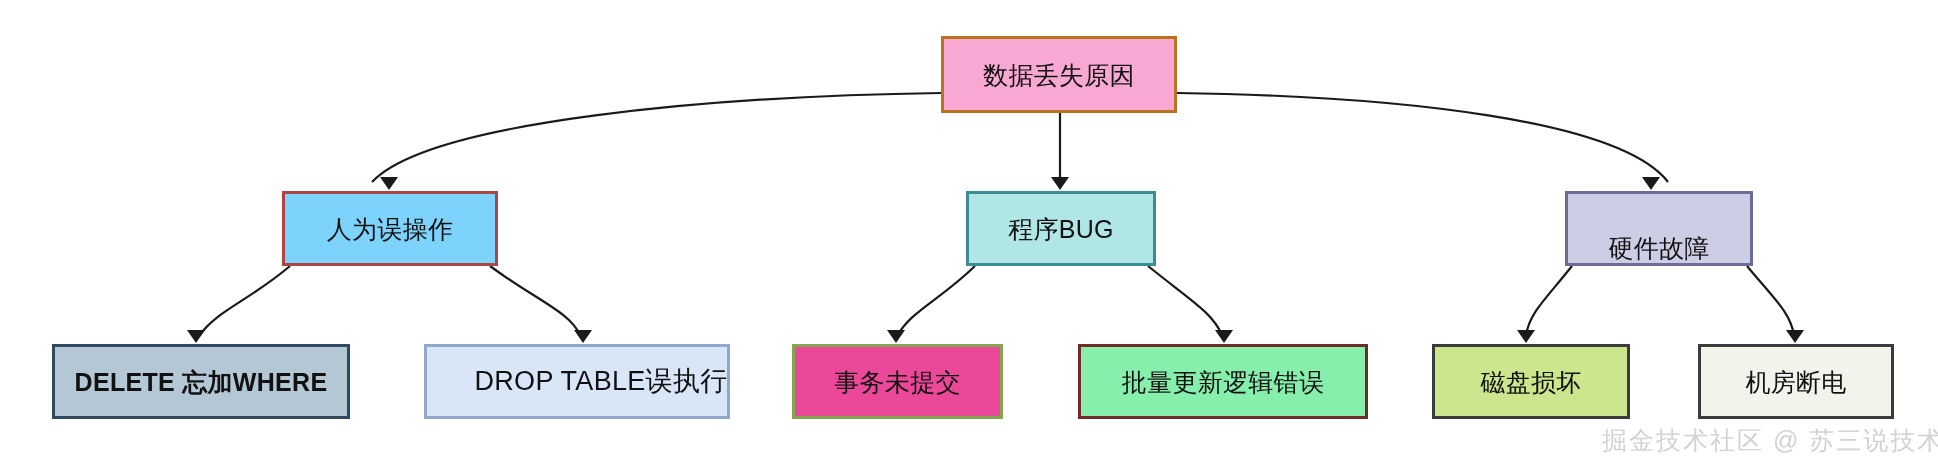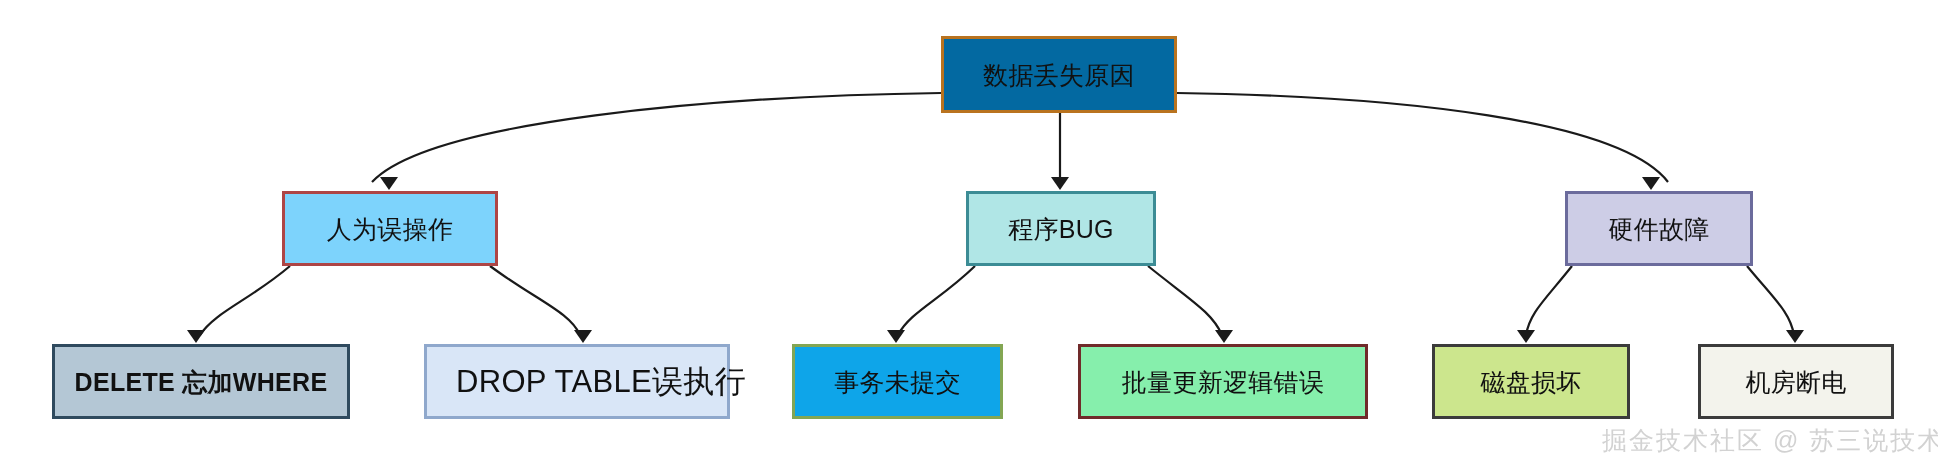--- a/index.html
+++ b/index.html
@@ -70,39 +70,39 @@
       <polygon points="887,330 905,330 896,343" fill="#1a1a1a"></polygon>
       <path d="M 1148 266 C 1190 300, 1212 312, 1222 335" fill="none" stroke="#1a1a1a" stroke-width="2.2"></path>
       <polygon points="1215,330 1233,330 1224,343" fill="#1a1a1a"></polygon>
       <path d="M 1572 266 C 1545 300, 1530 312, 1526 335" fill="none" stroke="#1a1a1a" stroke-width="2.2"></path>
       <polygon points="1517,330 1535,330 1526,343" fill="#1a1a1a"></polygon>
       <path d="M 1747 266 C 1775 300, 1790 312, 1794 335" fill="none" stroke="#1a1a1a" stroke-width="2.2"></path>
       <polygon points="1786,330 1804,330 1795,343" fill="#1a1a1a"></polygon>
     </svg>
 
   <div id="nodes">
-      <div class="node" style="left: 941px; top: 36px; width: 236px; height: 77px; background: #0369a1; border: 3px solid rgb(185, 115, 31); font-size: 25px; justify-content: center;">
+      <div class="node" style="left: 941px; top: 36px; width: 236px; height: 77px; background: #f9a8d4; border: 3px solid rgb(185, 115, 31); font-size: 25px; justify-content: center;">
         <span class="node-label">数据丢失原因</span>
       </div>
       <div class="node" style="left: 282px; top: 191px; width: 216px; height: 75px; background: #7dd3fc; border: 3px solid rgb(174, 69, 69); font-size: 25px;">
         <span class="node-label">人为误操作</span>
       </div>
       <div class="node" style="left: 966px; top: 191px; width: 190px; height: 75px; background: rgb(176, 230, 230); border: 3px solid rgb(60, 140, 149); font-size: 25px;">
         <span class="node-label">程序BUG</span>
       </div>
-      <div class="node" style="left: 1565px; top: 191px; width: 188px; height: 75px; background: rgb(205, 205, 230); border: 3px solid rgb(107, 107, 156); font-size: 25px;">
+      <div class="node" style="left: 1565px; top: 191px; width: 188px; height: 75px; background: rgb(205, 205, 230); border: 3px solid rgb(107, 107, 156); font-size: 25px; align-items: flex-end;">
         <span class="node-label">硬件故障</span>
       </div>
       <div class="node" style="left: 52px; top: 344px; width: 298px; height: 75px; background: rgb(180, 199, 213); border: 3px solid rgb(47, 74, 94); font-size: 25px; font-weight: bold;">
         <span class="node-label">DELETE 忘加WHERE</span>
       </div>
-      <div class="node" style="left: 424px; top: 344px; width: 306px; height: 75px; background: rgb(217, 230, 247); border: 3px solid rgb(143, 168, 204); font-size: 31px; padding-left: 48px;">
+      <div class="node" style="left: 424px; top: 344px; width: 306px; height: 75px; background: rgb(217, 230, 247); border: 3px solid rgb(143, 168, 204); font-size: 27px; padding-left: 48px;">
         <span class="node-label">DROP TABLE误执行</span>
       </div>
-      <div class="node" style="left: 792px; top: 344px; width: 211px; height: 75px; background: #0ea5e9; border: 3px solid rgb(131, 166, 83); font-size: 25px;">
+      <div class="node" style="left: 792px; top: 344px; width: 211px; height: 75px; background: #ec4899; border: 3px solid rgb(131, 166, 83); font-size: 25px;">
         <span class="node-label">事务未提交</span>
       </div>
       <div class="node" style="left: 1078px; top: 344px; width: 290px; height: 75px; background: #86efac; border: 3px solid rgb(112, 42, 42); font-size: 25px;">
         <span class="node-label">批量更新逻辑错误</span>
       </div>
       <div class="node" style="left: 1432px; top: 344px; width: 198px; height: 75px; background: rgb(204, 230, 141); border: 3px solid rgb(59, 59, 59); font-size: 25px;">
         <span class="node-label">磁盘损坏</span>
       </div>
       <div class="node" style="left: 1698px; top: 344px; width: 196px; height: 75px; background: rgb(243, 243, 236); border: 3px solid rgb(59, 59, 59); font-size: 25px;">
         <span class="node-label">机房断电</span>

